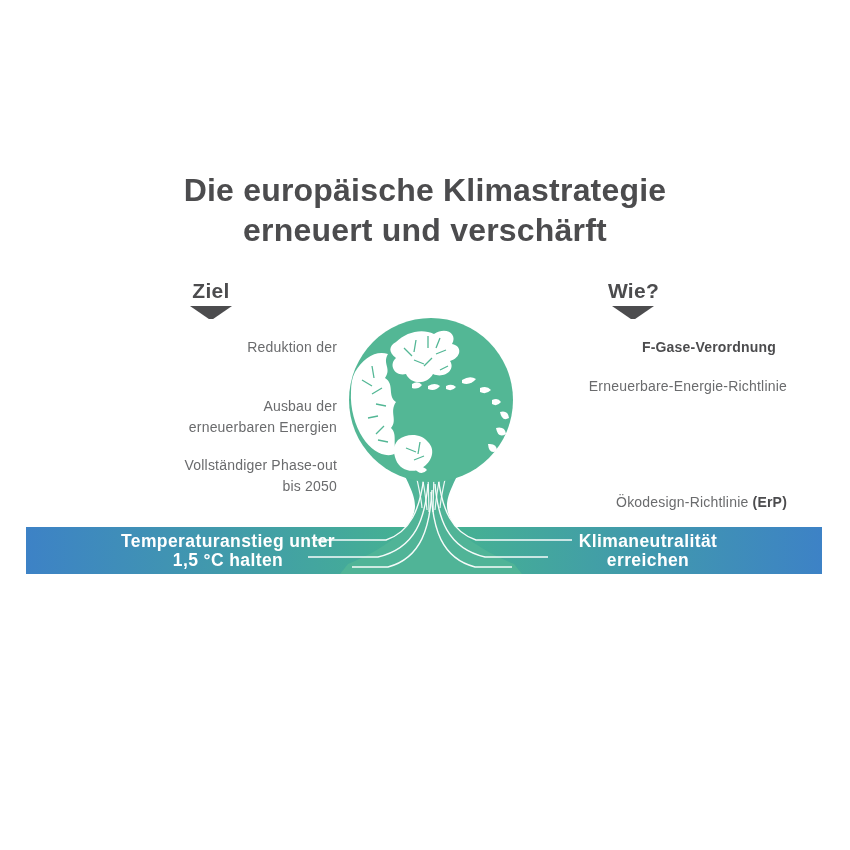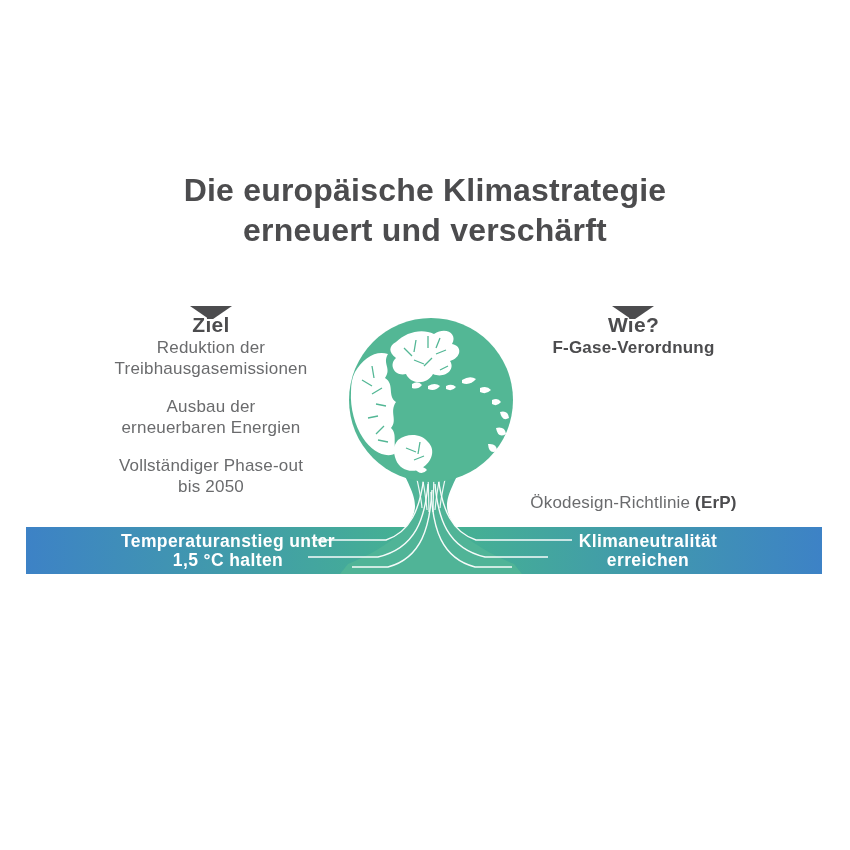--- a/index.html
+++ b/index.html
@@ -10,30 +10,30 @@
   .stage{position:absolute;inset:0;width:850px;height:624px;}
 
   
   .title{
     position:absolute;left:0;top:170px;width:850px;text-align:center;
     font-size:32px;font-weight:bold;color:#4c4c4e;line-height:40px;letter-spacing:.2px;
   }
 
   
   .col-heading{
-    position:absolute;text-align:center;font-size:21px;font-weight:bold;color:#4c4c4e;letter-spacing:.3px;margin-top:34px;
+    position:absolute;text-align:center;font-size:21px;font-weight:bold;color:#4c4c4e;letter-spacing:.3px;
   }
   .down-arrow{
     position:absolute;width:42px;height:13px;background:#4c4c4e;
     clip-path:polygon(0 0,100% 0,55% 100%,45% 100%);
   }
 
   
   .txt{
-    position:absolute;text-align:center;font-size:17px;line-height:21px;color:#6a6b6d;letter-spacing:.2px;
+    position:absolute;text-align:right;font-size:14px;line-height:21px;color:#6a6b6d;letter-spacing:.2px;
   }
   .txt b{color:#4c4c4e;}
   .txt.bold{font-weight:bold;color:#4c4c4e;}
 
   
   .banner{
     position:absolute;left:26px;top:527px;width:796px;height:47px;
     background:linear-gradient(90deg,#3d82c6 0%,#45b192 48%,#45b192 54%,#3d82c6 100%);
     z-index:1;
   }
@@ -58,35 +58,35 @@
   <div class="title">
     <div>Die europäische Klimastrategie</div>
     <div>erneuert und verschärft</div>
   </div>
 
   <div class="col-heading" style="left:85px;top:279px;width:252px;">Ziel</div>
   <div class="down-arrow" style="left:190px;top:306px;"></div>
 
   <div class="txt" style="left:85px;top:337px;width:252px;">
     <div>Reduktion der</div>
-    <div>Treibhausgasemissionen</div>
   </div>
   <div class="txt" style="left:85px;top:396px;width:252px;">
     <div>Ausbau der</div>
     <div>erneuerbaren Energien</div>
   </div>
   <div class="txt" style="left:85px;top:455px;width:252px;">
     <div>Vollständiger Phase-out</div>
     <div>bis 2050</div>
   </div>
 
   <div class="col-heading" style="left:491px;top:279px;width:285px;text-align:center;">Wie?</div>
   <div class="down-arrow" style="left:612px;top:306px;"></div>
 
   <div class="txt bold" style="left:491px;top:337px;width:285px;">F-Gase-Verordnung</div>
+  <div class="txt" style="left:480px;top:376px;width:307px;">Erneuerbare-Energie-Richtlinie</div>
   <div class="txt" style="left:480px;top:492px;width:307px;">
     <span>Ökodesign-Richtlinie</span>
     <b>(ErP)</b>
   </div>
 
   <div class="banner"></div>
   <div class="banner-text left">
     <div>Temperaturanstieg unter</div>
     <div>1,5 °C halten</div>
   </div>

